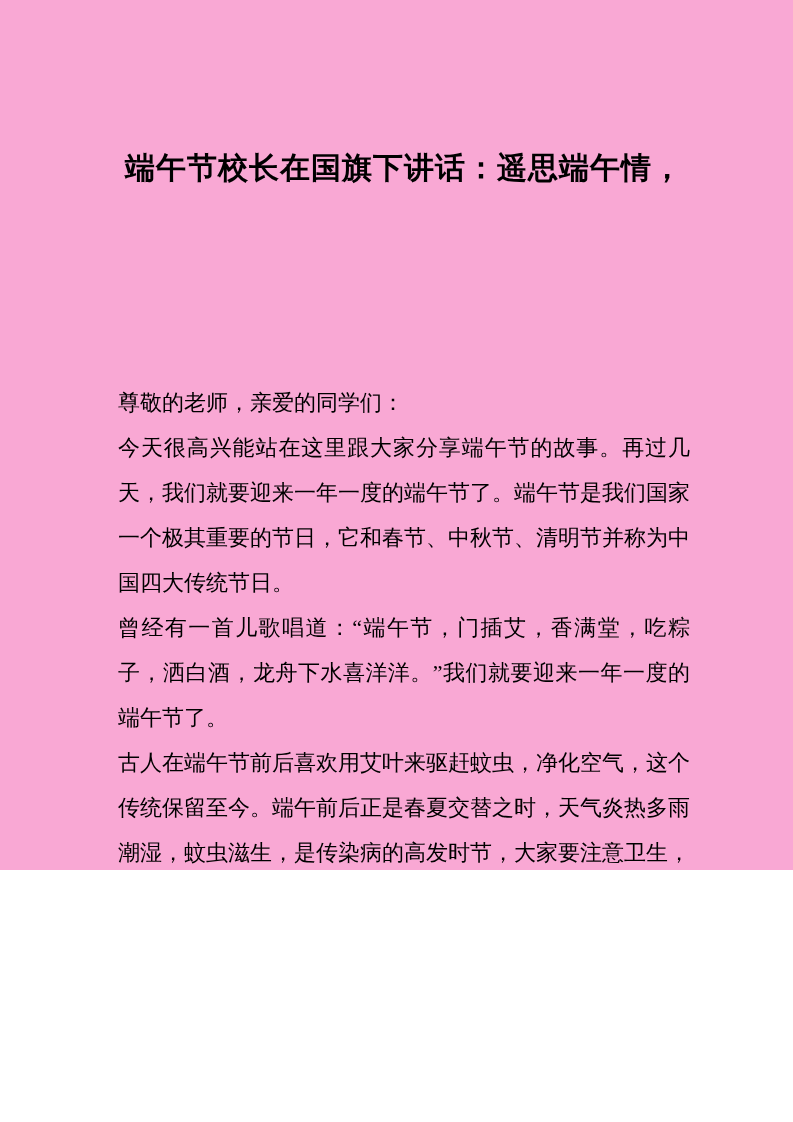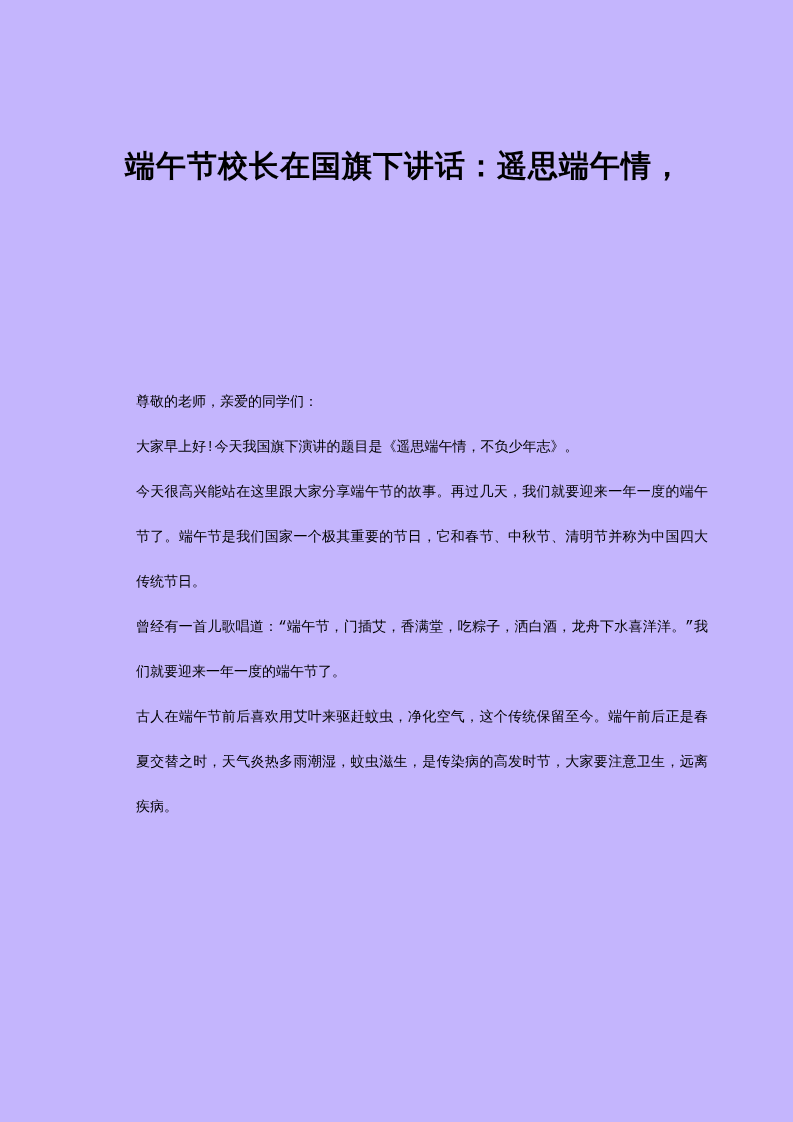--- a/index.html
+++ b/index.html
@@ -3,24 +3,24 @@
 <meta charset="utf-8">
 <style>
   html, body {
     margin: 0;
     padding: 0;
     background: #ffffff;
   }
   .page {
     position: relative;
     width: 793px;
-    height: 1122px;
-    background: #c4b5fd;
+    height: 870px;
+    background: #f9a8d4;
     overflow: hidden;
-    font-family: Liberation Mono, monospace;
+    font-family: Liberation Serif, serif;
     color: #000000;
   }
   .doc-title {
     position: absolute;
     left: 118px;
     top: 98px;
     width: 572px;
     text-align: center;
     font-size: 30px;
     font-weight: 700;
@@ -29,24 +29,23 @@
   .doc-title .title-line {
     display: block;
     line-height: 100px;
     white-space: nowrap;
   }
   .doc-body {
     position: absolute;
     left: 118px;
     top: 380px;
     width: 572px;
-    font-size: 14px;
+    font-size: 22px;
     line-height: 45px;
     font-weight: 400;
-    margin-left: 18px;
   }
   .doc-body p {
     margin: 0;
     padding: 0;
     text-align: justify;
     text-justify: inter-ideograph;
     word-break: break-all;
     overflow-wrap: break-word;
   }
 </style>
@@ -54,19 +53,18 @@
 <body>
 
 <div class="page">
 
   <h1 class="doc-title">
     <span class="title-line">端午节校长在国旗下讲话：遥思端午情，</span>
   </h1>
 
   <div class="doc-body">
     <p>尊敬的老师，亲爱的同学们：</p>
-    <p>大家早上好!今天我国旗下演讲的题目是《遥思端午情，不负少年志》。</p>
     <p>今天很高兴能站在这里跟大家分享端午节的故事。再过几天，我们就要迎来一年一度的端午节了。端午节是我们国家一个极其重要的节日，它和春节、中秋节、清明节并称为中国四大传统节日。</p>
     <p>曾经有一首儿歌唱道：“端午节，门插艾，香满堂，吃粽子，洒白酒，龙舟下水喜洋洋。”我们就要迎来一年一度的端午节了。</p>
     <p>古人在端午节前后喜欢用艾叶来驱赶蚊虫，净化空气，这个传统保留至今。端午前后正是春夏交替之时，天气炎热多雨潮湿，蚊虫滋生，是传染病的高发时节，大家要注意卫生，远离疾病。</p>
   </div>
 
 </div>
 
 </body></html>

